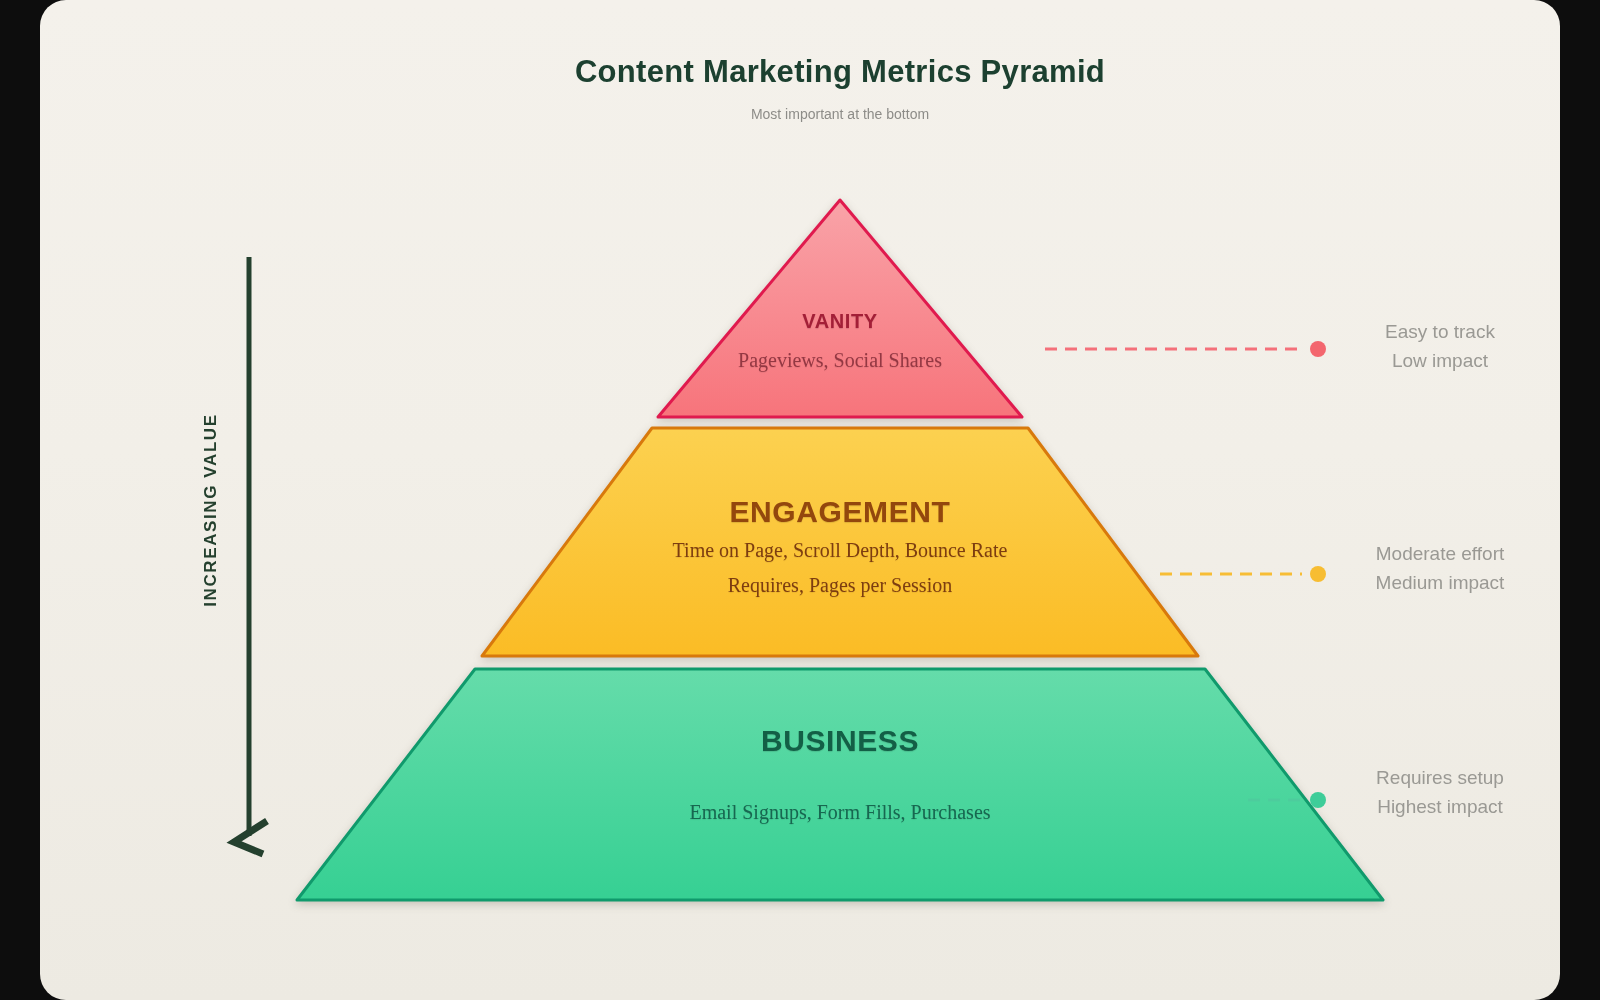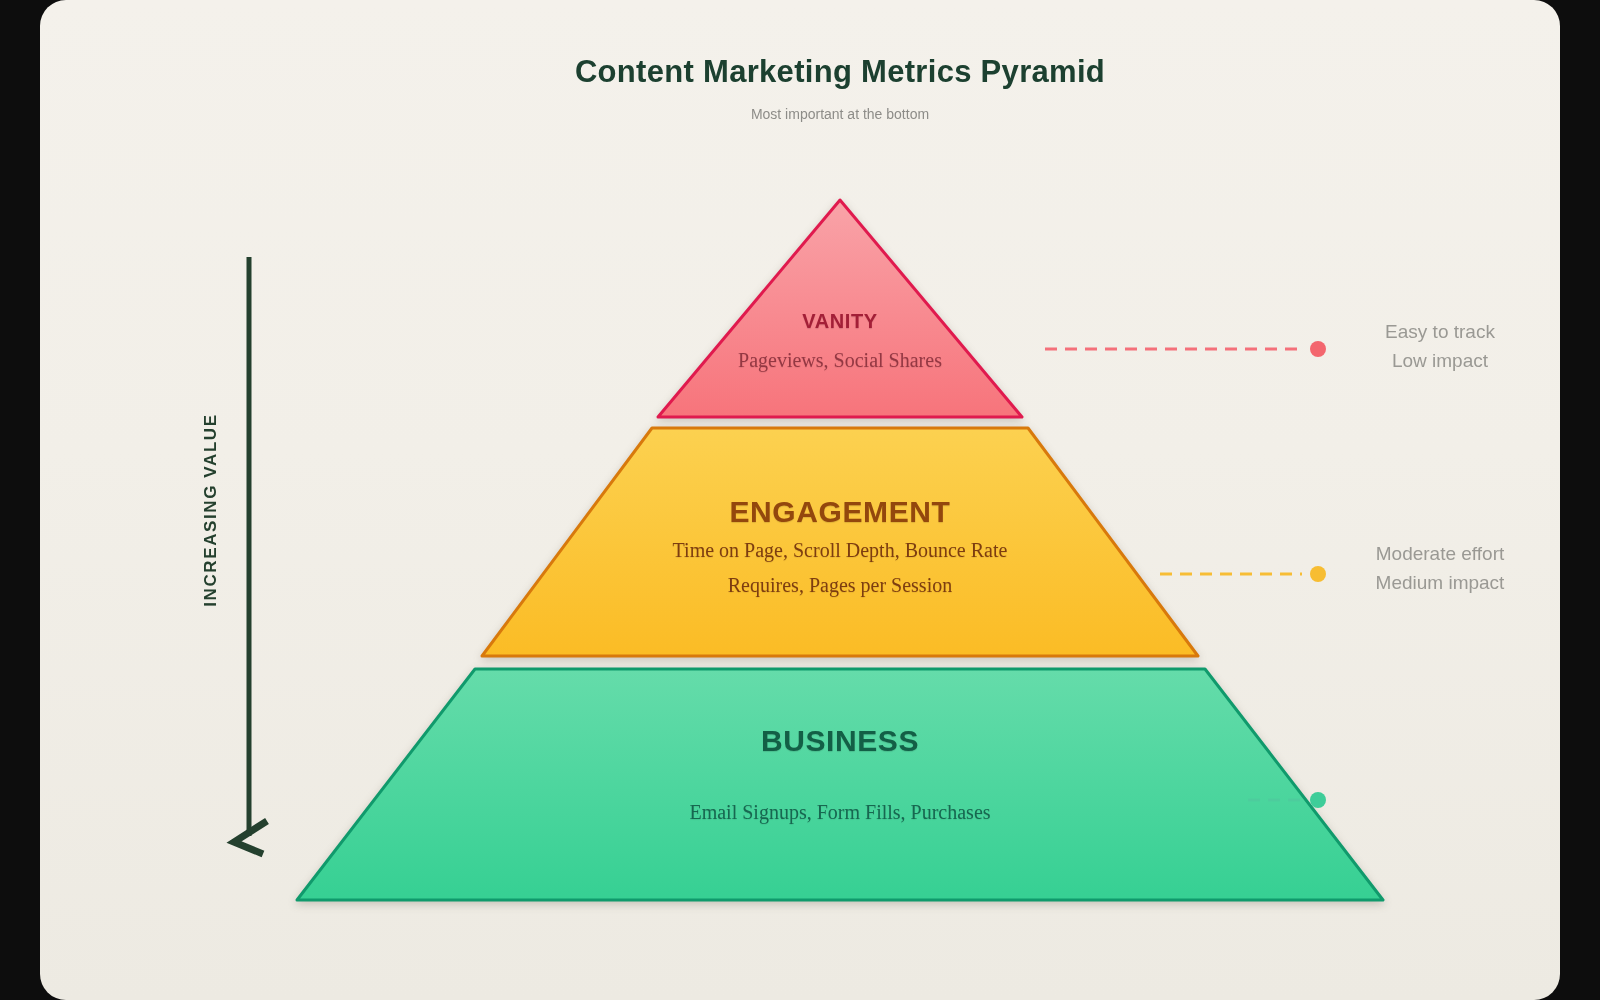--- a/index.html
+++ b/index.html
@@ -92,14 +92,18 @@
   <div class="txt tier-line line-business-1">Email Signups, Form Fills, Purchases</div>
 
   <div class="annotation anno-vanity">
     <div>Easy to track</div>
     <div>Low impact</div>
   </div>
   <div class="annotation anno-engagement">
     <div>Moderate effort</div>
     <div>Medium impact</div>
   </div>
+  <div class="annotation anno-business">
+    <div>Requires setup</div>
+    <div>Highest impact</div>
+  </div>
 
 </div>
 
 </body></html>

